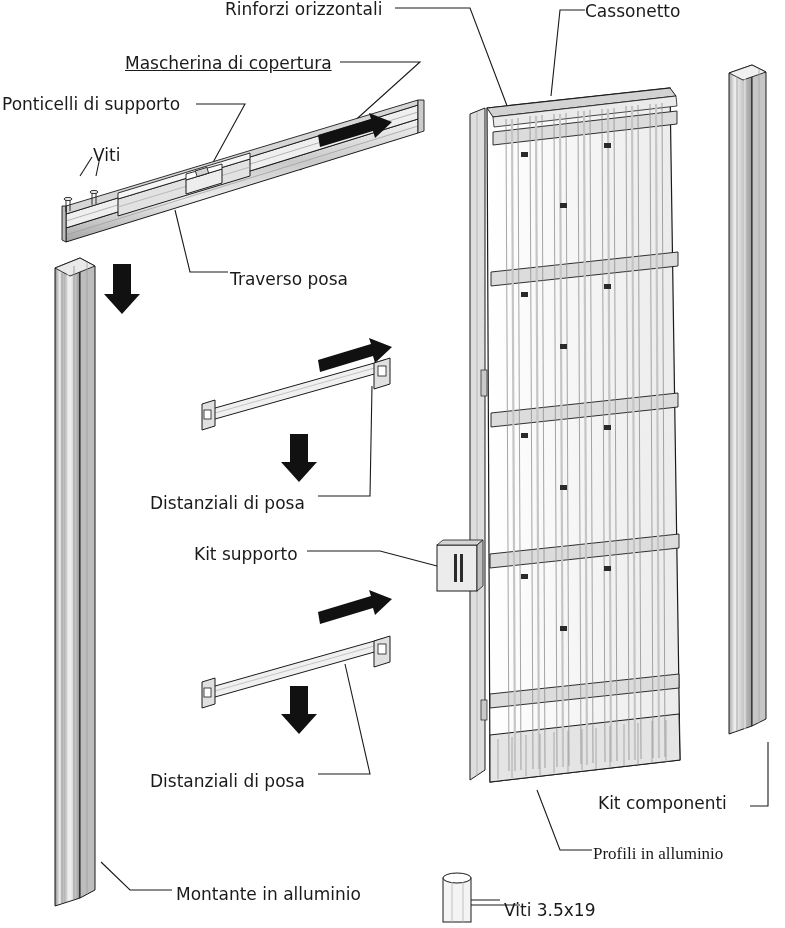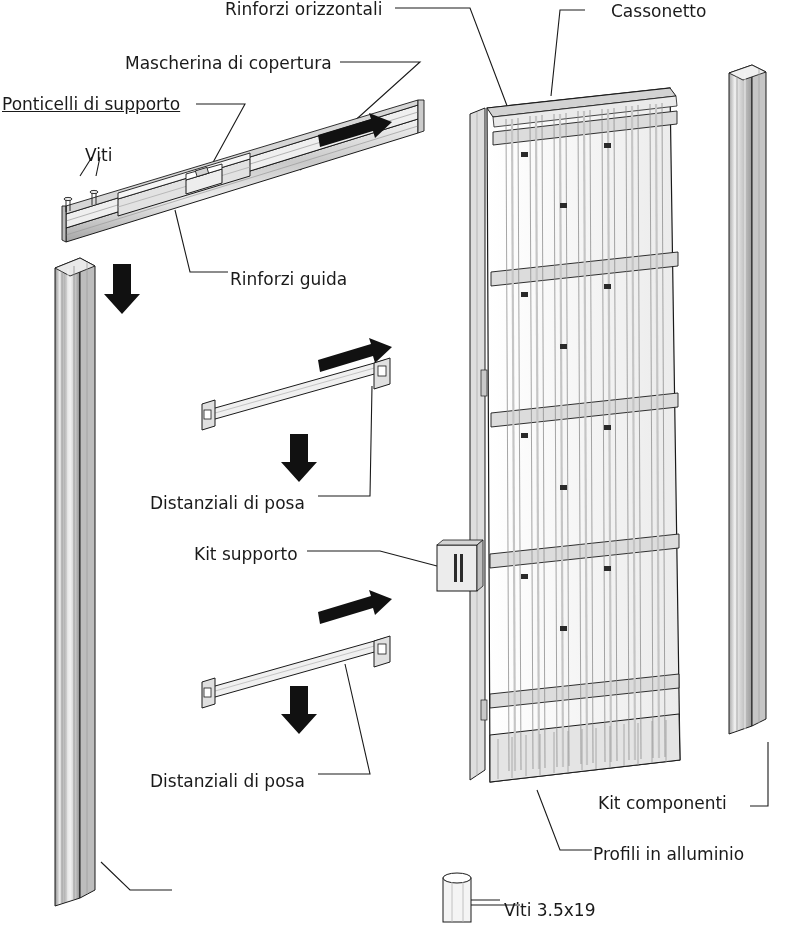--- a/index.html
+++ b/index.html
@@ -291,25 +291,26 @@
         <polygon points="318,612 371,596 369,590 392,599 375,615 373,608 320,624"></polygon>
       </g>
 
       <g>
         <polygon points="290,686 308,686 308,714 317,714 299,734 281,714 290,714"></polygon>
       </g>
     </g>
   </svg>
 
   <div class="label" style="left:225px; top:0px;">Rinforzi orizzontali</div>
-  <div class="label" style="left:585px; top:2px;margin-left:26px;">Cassonetto</div>
-  <div class="label" style="left:125px; top:54px;">Mascherina di copertura</div>
-  <div class="label" style="left:2px; top:95px;text-decoration:underline;">Ponticelli di supporto</div>
-  <div class="label" style="left:85px; top:146px;">Viti</div>
-  <div class="label" style="left:230px; top:270px;">Rinforzi guida</div>
+  <div class="label" style="left:585px; top:2px;">Cassonetto</div>
+  <div class="label" style="left:125px; top:54px;text-decoration:underline;">Mascherina di copertura</div>
+  <div class="label" style="left:2px; top:95px;">Ponticelli di supporto</div>
+  <div class="label" style="left:93px; top:146px;">Viti</div>
+  <div class="label" style="left:230px; top:270px;">Traverso posa</div>
   <div class="label" style="left:150px; top:494px;">Distanziali di posa</div>
   <div class="label" style="left:194px; top:545px;">Kit supporto</div>
   <div class="label" style="left:150px; top:772px;">Distanziali di posa</div>
   <div class="label" style="left:598px; top:794px;">Kit componenti</div>
-  <div class="label" style="left:593px; top:845px;">Profili in alluminio</div>
+  <div class="label" style="left:593px; top:845px;font-family:Liberation Serif, serif;">Profili in alluminio</div>
+  <div class="label" style="left:176px; top:885px;">Montante in alluminio</div>
   <div class="label" style="left:504px; top:901px;">Viti 3.5x19</div>
 
 </div>
 
 </body></html>

